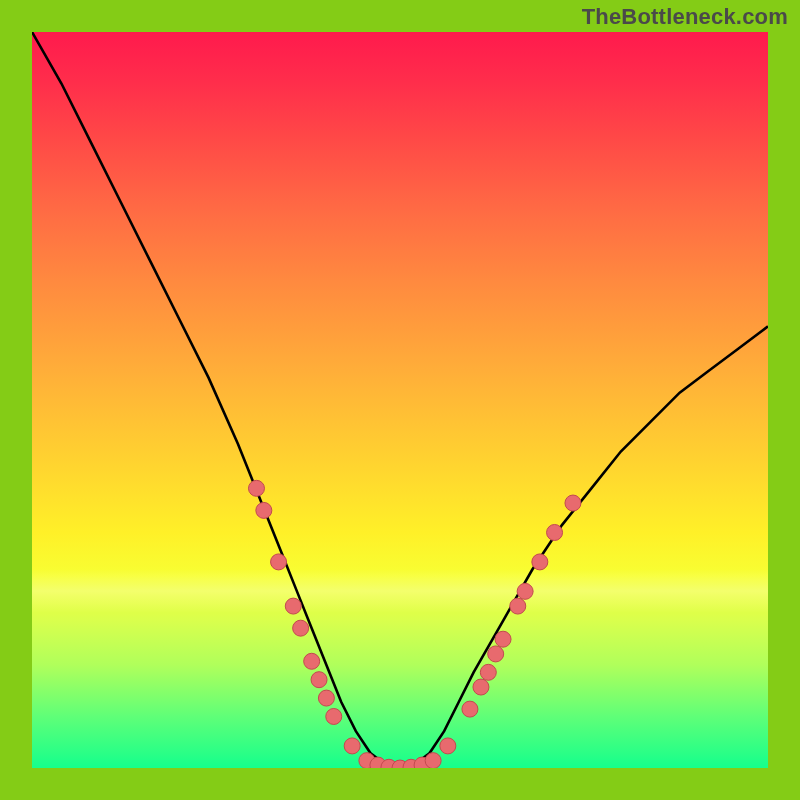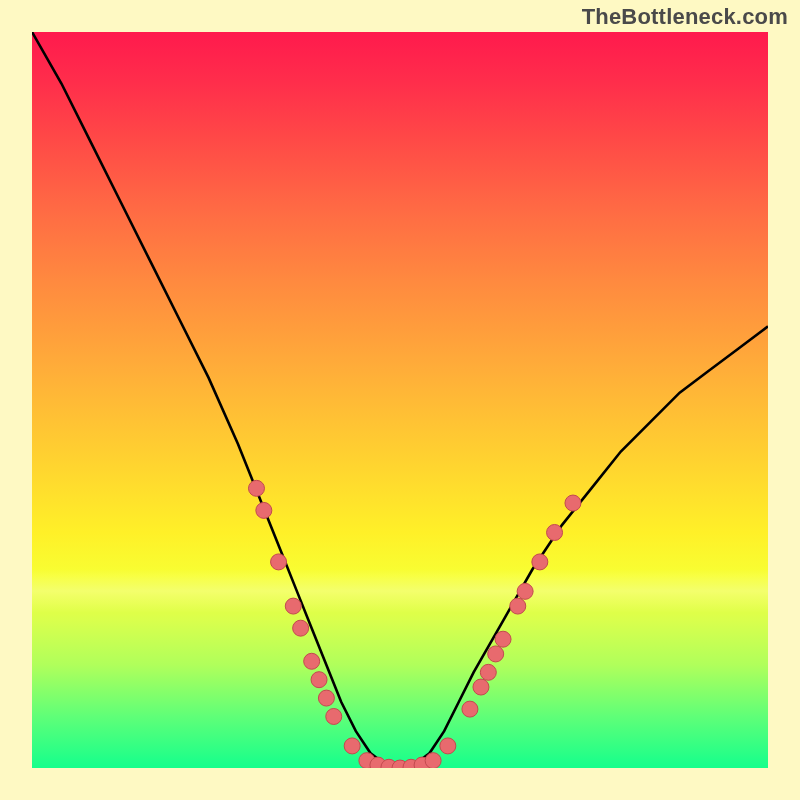--- a/index.html
+++ b/index.html
@@ -1,21 +1,21 @@
 <!DOCTYPE html>
 <html><head>
 <meta charset="utf-8">
 <style>
   * { margin: 0; padding: 0; box-sizing: border-box; }
   html, body { width: 800px; height: 800px; overflow: hidden; background: #000; }
   .frame {
     position: absolute;
     top: 0; left: 0;
     width: 800px; height: 800px;
-    background: #fef9c3;
+    background: #84cc16;
   }
   .plot {
     position: absolute;
     top: 32px;
     left: 32px;
     width: 736px;
     height: 736px;
     background: linear-gradient(to bottom,
       #ff1a4d 0%,
       #ff2e4b 7%,

